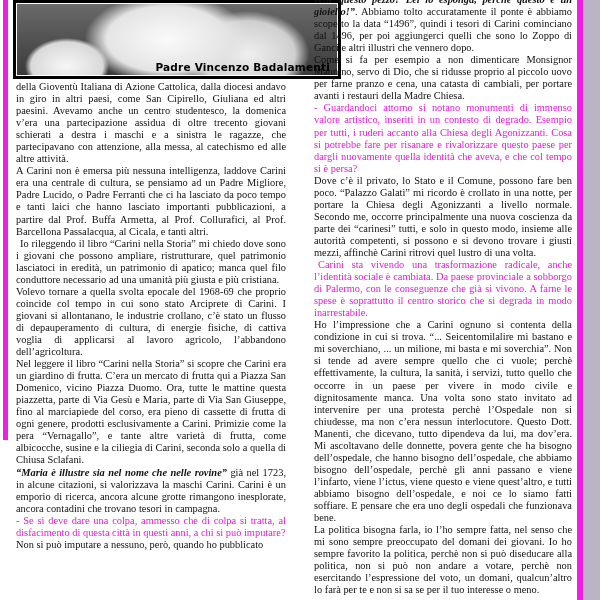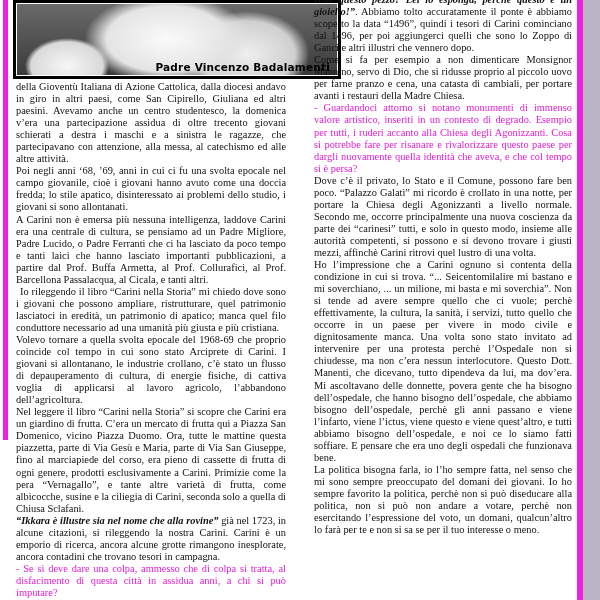--- a/index.html
+++ b/index.html
@@ -34,31 +34,31 @@
 <div class="right-bar"></div>
 <div class="right-gray"></div>
 
 <div class="photo">
   <div class="photo-inner"></div>
   <span class="photo-caption">Padre Vincenzo Badalamenti</span>
 </div>
 
 <div class="col col-left">
   <p>della Gioventù Italiana di Azione Cattolica, dalla diocesi andavo in giro in altri paesi, come San Cipirello, Giuliana ed altri paesini. Avevamo anche un centro studentesco, la domenica v’era una partecipazione assidua di oltre trecento giovani schierati a destra i maschi e a sinistra le ragazze, che partecipavano con attenzione, alla messa, al catechismo ed alle altre attività.</p>
-  <p>Poi negli anni ‘68, ’69, anni in cui ci fu una svolta epocale nel campo giovanile, cioè i giovani hanno avuto come una doccia fredda; lo stile apatico, disinteressato ai problemi dello studio, i giovani si sono allontanati.</p>
   <p>A Carini non è emersa più nessuna intelligenza, laddove Carini era una centrale di cultura, se pensiamo ad un Padre Migliore, Padre Lucido, o Padre Ferranti che ci ha lasciato da poco tempo e tanti laici che hanno lasciato importanti pubblicazioni, a partire dal Prof. Buffa Armetta, al Prof. Collurafici, al Prof. Barcellona Passalacqua, al Cicala, e tanti altri.</p>
   <p class="indent">Io rileggendo il libro “Carini nella Storia” mi chiedo dove sono i giovani che possono ampliare, ristrutturare, quel patrimonio lasciatoci in eredità, un patrimonio di apatico; manca quel filo conduttore necessario ad una umanità più giusta e più cristiana.</p>
   <p>Volevo tornare a quella svolta epocale del 1968-69 che proprio coincide col tempo in cui sono stato Arciprete di Carini. I giovani si allontanano, le industrie crollano, c’è stato un flusso di depauperamento di cultura, di energie fisiche, di cattiva voglia di applicarsi al lavoro agricolo, l’abbandono dell’agricoltura.</p>
   <p>Nel leggere il libro “Carini nella Storia” si scopre che Carini era un giardino di frutta. C’era un mercato di frutta qui a Piazza San Domenico, vicino Piazza Duomo. Ora, tutte le mattine questa piazzetta, parte di Via Gesù e Maria, parte di Via San Giuseppe, fino al marciapiede del corso, era pieno di cassette di frutta di ogni genere, prodotti esclusivamente a Carini. Primizie come la pera “Vernagallo”, e tante altre varietà di frutta, come albicocche, susine e la ciliegia di Carini, seconda solo a quella di Chiusa Sclafani.</p>
-  <p><span class="bi">“Ikkara è illustre sia nel nome che alla rovine”</span><span> già nel 1723, in alcune citazioni, si rileggendo la nostra Carini. </span><span class="b">Carini è un</span><span> emporio di ricerca, ancora alcune grotte rimangono inesplorate, ancora contadini che trovano tesori in campagna.</span></p>
-  <p class="mag">- Se si deve dare una colpa, ammesso che di colpa si tratta, al disfacimento di questa città in assidua anni, a chi si può imputare?</p>
+  <p><span class="bi">“Maria è illustre sia nel nome che nelle rovine”</span><span> già nel 1723, in alcune citazioni, si valorizzava la maschi Carini. </span><span class="b">Carini è un</span><span> emporio di ricerca, ancora alcune grotte rimangono inesplorate, ancora contadini che trovano tesori in campagna.</span></p>
+  <p class="mag">- Se si deve dare una colpa, ammesso che di colpa si tratta, al disfacimento di questa città in questi anni, a chi si può imputare?</p>
   <p><span>Non si può imputare a nessuno, però, quando ho pubblicato </span></p>
 </div>
 
 <div class="col col-right">
   <p><span class="bi">vede questo pezzo? Lei lo esponga, perchè questo è un gioiello!”</span><span>. Abbiamo tolto accuratamente il ponte è abbiamo scoperto la data “1496”, quindi i tesori di Carini cominciano dal 1496, per poi aggiungerci quelli che sono lo Zoppo di Ganci e altri illustri che vennero dopo.</span></p>
   <p>Come si fa per esempio a non dimenticare Monsignor Mannino, servo di Dio, che si ridusse proprio al piccolo uovo per farne pranzo e cena, una catasta di cambiali, per portare avanti i restauri della Madre Chiesa.</p>
   <p class="mag">- Guardandoci attorno si notano monumenti di immenso valore artistico, inseriti in un contesto di degrado. Esempio per tutti, i ruderi accanto alla Chiesa degli Agonizzanti. Cosa si potrebbe fare per risanare e rivalorizzare questo paese per dargli nuovamente quella identità che aveva, e che col tempo si è persa?</p>
   <p>Dove c’è il privato, lo Stato e il Comune, possono fare ben poco. “Palazzo Galatì” mi ricordo è crollato in una notte, per portare la Chiesa degli Agonizzanti a livello normale. Secondo me, occorre principalmente una nuova coscienza da parte dei “carinesi” tutti, e solo in questo modo, insieme alle autorità competenti, si possono e si devono trovare i giusti mezzi, affinchè Carini ritrovi quel lustro di una volta.</p>
+  <p class="mag indent">Carini sta vivendo una trasformazione radicale, anche l’identità sociale è cambiata. Da paese provinciale a sobborgo di Palermo, con le conseguenze che già si vivono. A farne le spese è soprattutto il centro storico che si degrada in modo inarrestabile.</p>
   <p>Ho l’impressione che a Carini ognuno si contenta della condizione in cui si trova. “... Seicentomilalire mi bastano e mi soverchiano, ... un milione, mi basta e mi soverchia”. Non si tende ad avere sempre quello che ci vuole; perchè effettivamente, la cultura, la sanità, i servizi, tutto quello che occorre in un paese per vivere in modo civile e dignitosamente manca. Una volta sono stato invitato ad intervenire per una protesta perchè l’Ospedale non si chiudesse, ma non c’era nessun interlocutore. Questo Dott. Manenti, che dicevano, tutto dipendeva da lui, ma dov’era. Mi ascoltavano delle donnette, povera gente che ha bisogno dell’ospedale, che hanno bisogno dell’ospedale, che abbiamo bisogno dell’ospedale, perchè gli anni passano e viene l’infarto, viene l’ictus, viene questo e viene quest’altro, e tutti abbiamo bisogno dell’ospedale, e noi ce lo siamo fatti soffiare. E pensare che era uno degli ospedali che funzionava bene.</p>
   <p>La politica bisogna farla, io l’ho sempre fatta, nel senso che mi sono sempre preoccupato del domani dei giovani. Io ho sempre favorito la politica, perchè non si può diseducare alla politica, non si può non andare a votare, perchè non esercitando l’espressione del voto, un domani, qualcun’altro lo farà per te e non si sa se per il tuo interesse o meno.</p>
 
 </div>
 
 </body></html>

